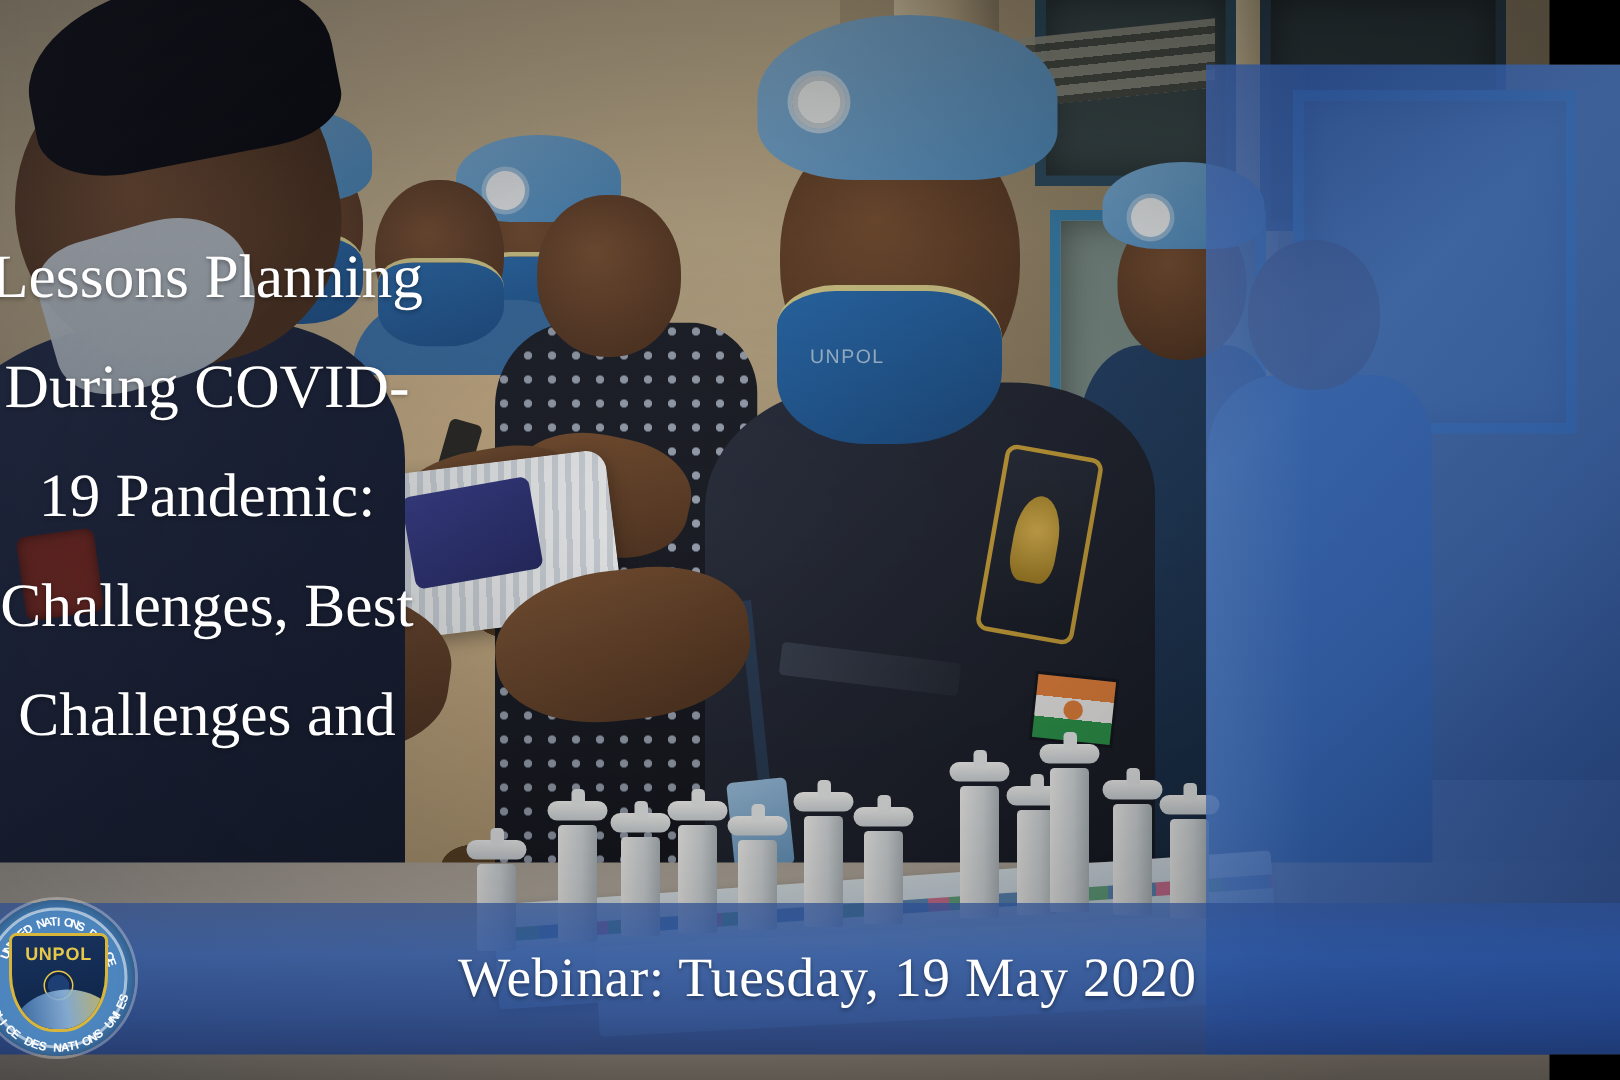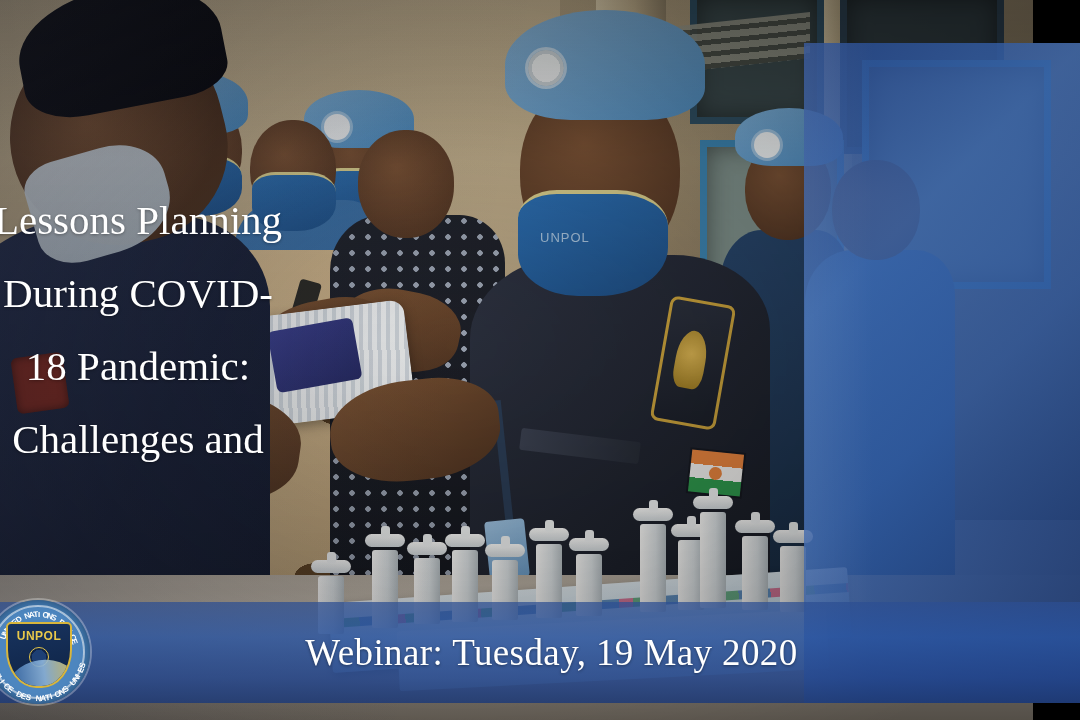--- a/index.html
+++ b/index.html
@@ -458,21 +458,22 @@
     <div class="bottle" style="left:318px;bottom:86px;height:58px;"></div>
 
     <div class="grade"></div>
     <div class="grade2"></div>
   </div>
 
   <div class="title-panel"></div>
   <div class="title-text">
     <span class="ln">Lessons Planning</span>
     <span class="ln">During COVID-</span>
-    <span class="ln">18 Pandemic:</span>
+    <span class="ln">19 Pandemic:</span>
+    <span class="ln">Challenges, Best</span>
     <span class="ln">Challenges and</span>
   </div>
 
   <div class="bottom-banner"></div>
 
   <div class="unpol">
     <div class="ring"></div>
     <div class="ringtxt" id="ringtxt-top">
         <span style="transform: translate(-39.4671px, -14.3648px) rotate(290deg);">U</span>
         <span style="transform: translate(-37.4223px, -19.0676px) rotate(297deg);">N</span>

